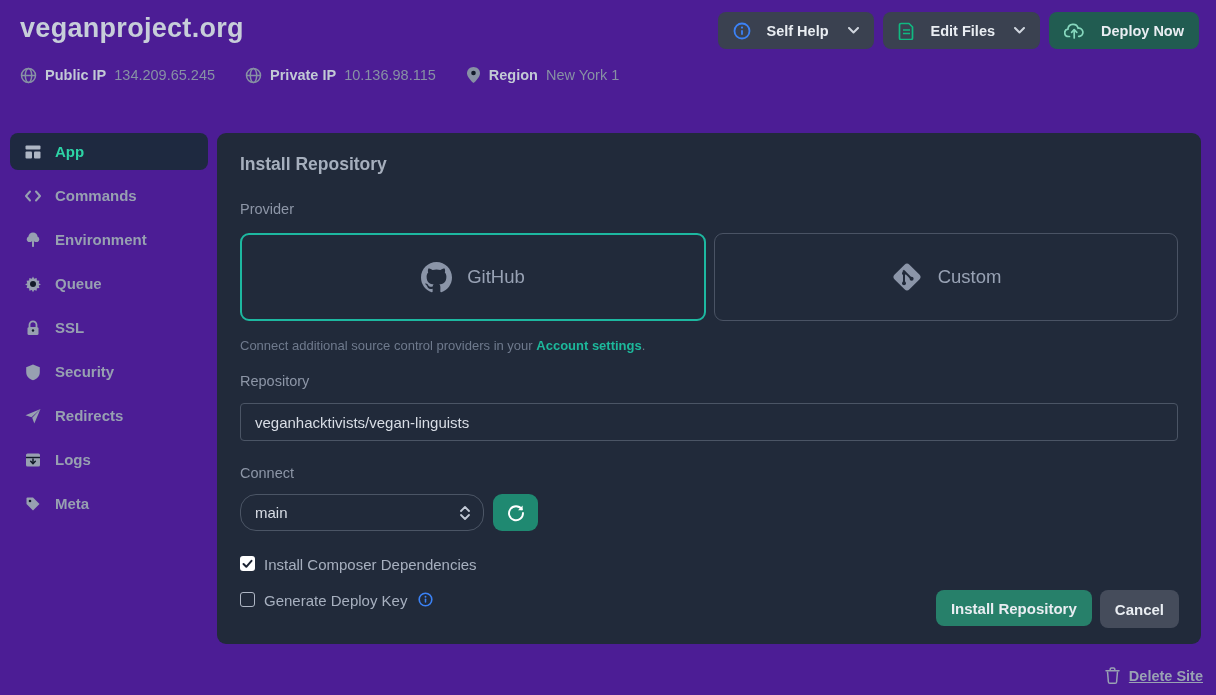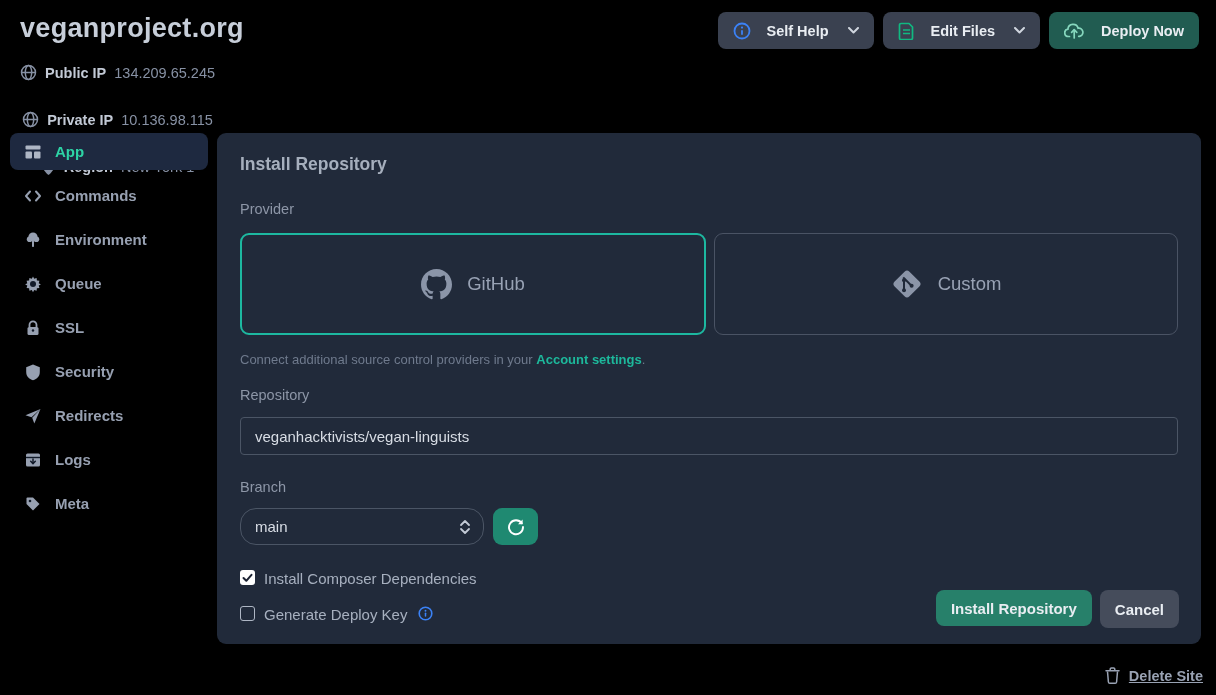--- a/index.html
+++ b/index.html
@@ -1,40 +1,40 @@
 <!DOCTYPE html>
 <html><head>
 <meta charset="utf-8">
 <style>
   * { box-sizing: border-box; margin: 0; padding: 0; }
   html,body { background:#0e1524; }
   .page {
     position: relative;
     width: 1216px; height: 695px;
-    background: #000000;
+    background: #4c1d95;
     font-family: "Liberation Sans", sans-serif;
     overflow: hidden;
     padding-left: 22px;
   }
   
   .site-title {
     position: absolute; left: 20px; top: 13px;
     font-size: 27px; font-weight: 700; color: #c7ced9; letter-spacing: .3px;
   }
   .toolbar { position: absolute; right: 17px; top: 12px; display: flex; gap: 9px; }
   .btn {
     height: 37px; border-radius: 8px; border: none; cursor: pointer;
     display: flex; align-items: center; gap: 16px; padding: 0 15px;
     font-family: inherit; font-size: 14.5px; font-weight: 700; color: #e9edf2;
   }
   .btn-gray { background: #3a4150; }
   .btn-deploy { background: #215c51; }
   .chev { margin-left: 3px; }
   
-  .meta-row { position: absolute; left: 20px; top: 64px; display: flex; gap: 30px; align-items: center; height: 22px; flex-direction: column; }
+  .meta-row { position: absolute; left: 20px; top: 64px; display: flex; gap: 30px; align-items: center; height: 22px; }
   .meta-item { display: flex; align-items: center; gap: 8px; font-size: 14.5px; }
   .meta-item .lbl { font-weight: 700; color: #c2c9d5; }
   .meta-item .val { color: #8791a4; }
   
   .sidebar { position: absolute; left: 10px; top: 133px; width: 198px; }
   .side-item {
     height: 37px; margin-bottom: 7px; border-radius: 8px; cursor: pointer;
     display: flex; align-items: center; gap: 13px; padding-left: 14px;
     color: #97a0b1; font-size: 15px; font-weight: 600;
   }
@@ -43,21 +43,21 @@
   
   .panel {
     position: absolute; left: 217px; top: 133px; width: 984px; height: 511px;
     background: #212a3a; border-radius: 9px; padding: 21px 23px;
   }
   .panel-title { font-size: 17.5px; font-weight: 700; color: #a6afbd; }
   .field-label { font-size: 14.5px; color: #8d96a7; }
   .lbl-provider { margin-top: 26px; }
   .cards { display: flex; gap: 8px; margin-top: 16px; }
   .card {
-    flex: 1; height: 102px; border-radius: 9px; cursor: pointer;
+    flex: 1; height: 88px; border-radius: 9px; cursor: pointer;
     border: 1px solid #4a5364; background: #212a3a;
     display: flex; align-items: center; justify-content: center; gap: 15px;
     color: #98a2b4; font-size: 18.5px;
   }
   .card.selected { border: 2px solid #1db8a0; }
   .provider-note { margin-top: 17px; font-size: 13px; color: #6f7a8d; }
   .provider-note a { color: #1db89b; font-weight: 700; text-decoration: none; cursor: pointer; }
   .lbl-repo { margin-top: 20px; }
   .repo-input {
     display: block; width: 100%; height: 38px; margin-top: 14px;
@@ -297,21 +297,21 @@
             </svg>
         </span>
         <span>Custom</span>
       </div>
     </div>
     <div class="provider-note"><span>Connect additional source control providers in your </span><a>Account settings</a><span>.</span></div>
 
     <div class="field-label lbl-repo">Repository</div>
     <input class="repo-input" type="text" value="veganhacktivists/vegan-linguists" style="">
 
-    <div class="field-label lbl-branch">Branch</div>
+    <div class="field-label lbl-branch">Connect</div>
     <div class="branch-row">
       <div class="select-box">
         <span>main</span>
         <span style="display:inline-flex">
           <svg width="12" height="18" viewBox="0 0 12 18">
               <polyline points="2,7 6,3 10,7" fill="none" stroke="#c3cad6" stroke-width="1.8" stroke-linecap="round" stroke-linejoin="round"></polyline>
               <polyline points="2,11 6,15 10,11" fill="none" stroke="#c3cad6" stroke-width="1.8" stroke-linecap="round" stroke-linejoin="round"></polyline>
             </svg>
         </span>
       </div>

